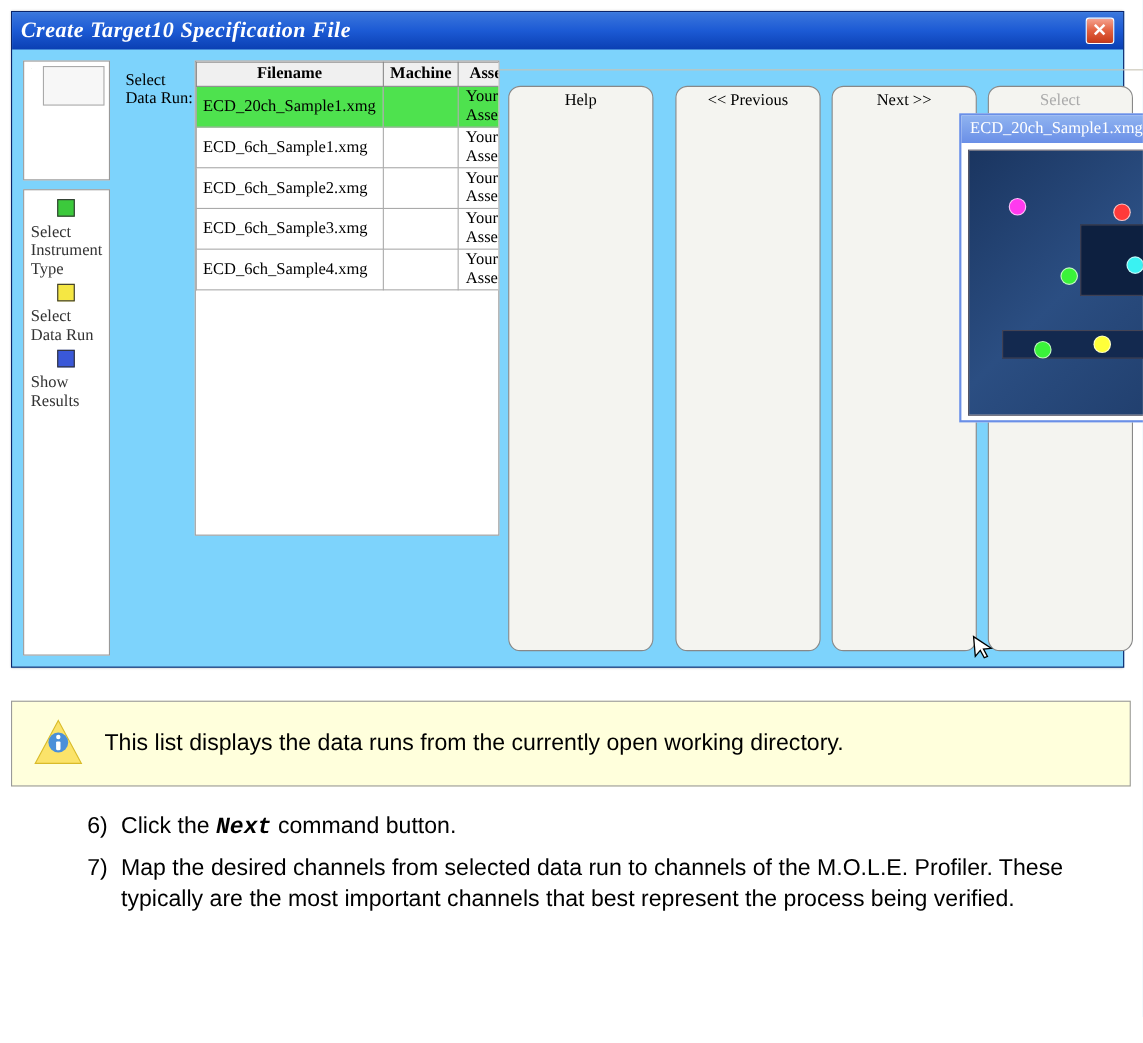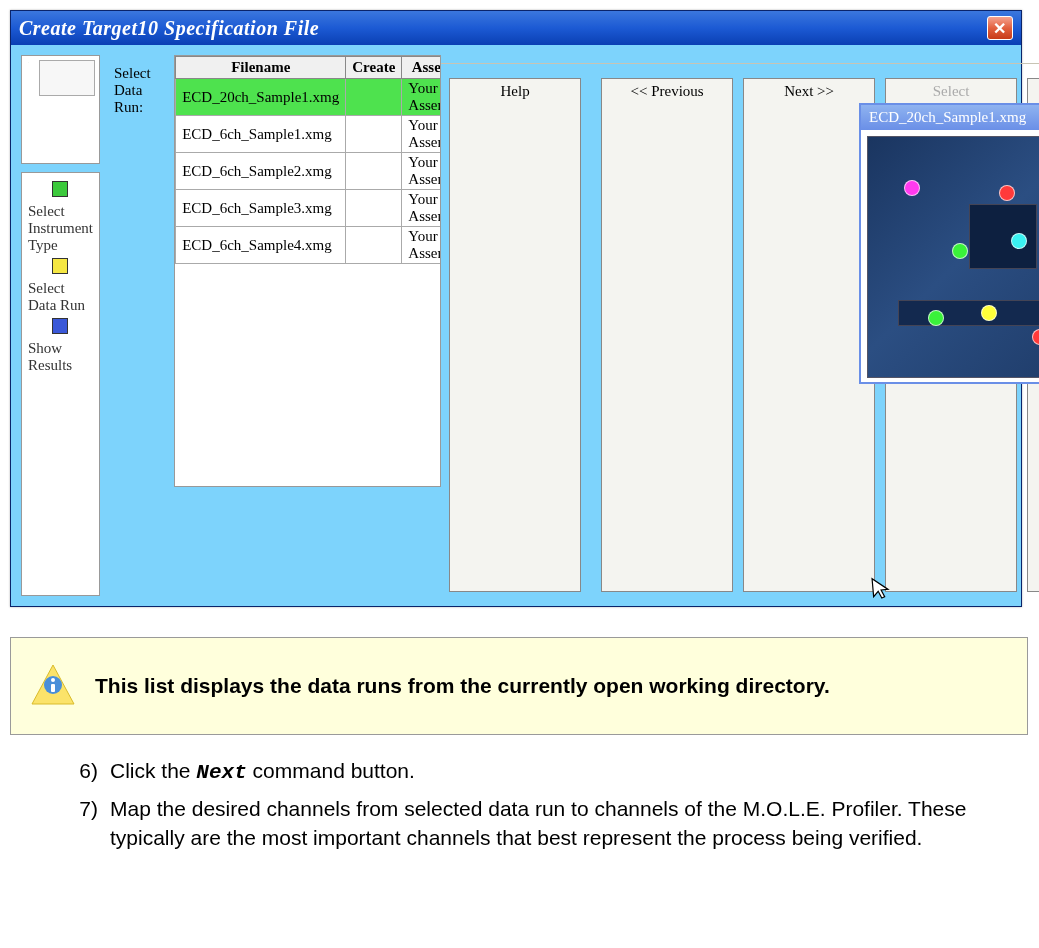--- a/index.html
+++ b/index.html
@@ -174,47 +174,46 @@
     gap: 10px;
     padding: 14px 8px 4px 8px;
     border-top: 1px solid #c8c4b4;
     margin-top: 8px;
   }
   .wiz-btn {
     min-width: 110px;
     padding: 4px 10px;
     background: #f4f4f0;
     border: 1px solid #888;
-    border-radius: 0;
+    border-radius: 11px;
     font-size: 15px;
     text-align: center;
     cursor: pointer;
   }
   .wiz-btn.disabled {
     color: #aaa;
   }
   .help-spacer { flex: 1; }
   .cursor-ptr {
     position: absolute;
     right: 275px;
     bottom: -6px;
     font-size: 20px;
     transform: rotate(-5deg);
     pointer-events: none;
   }
   .note-box {
     border: 1px solid #9a9a9a;
     background: #ffffdc;
     margin-top: 30px;
-    padding: 24px 18px;
+    padding: 14px 18px;
     display: flex;
     align-items: center;
     gap: 18px;
     width: 980px;
-    font-weight: bold;
   }
   .note-icon {
     width: 48px; height: 48px;
     flex-shrink: 0;
   }
   .note-text {
     font-size: 21px;
     font-family: Arial, sans-serif;
   }
   .instruction-list {
@@ -278,21 +277,21 @@
     </div>
 
     <div class="right-panel">
       <div class="field-label">Select Data Run:</div>
 
       <div class="table-wrap">
         <table class="data-table">
           <thead>
             <tr>
               <th>Filename</th>
-              <th style="width:90px">Create</th>
+              <th style="width:90px">Machine</th>
               <th style="width:160px">Assem</th>
             </tr>
           </thead>
           <tbody id="table-body">
               <tr class="row-selected">
                 <td>ECD_20ch_Sample1.xmg</td>
                 <td></td>
                 <td>Your Assemb</td>
               </tr>
               <tr>

